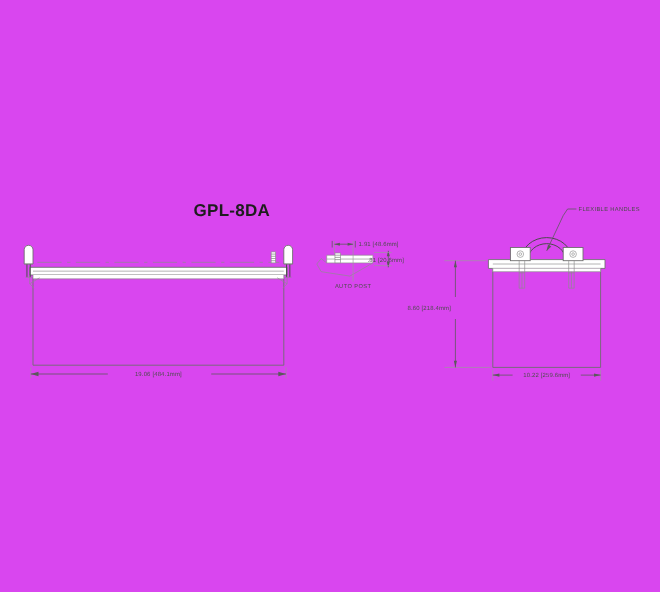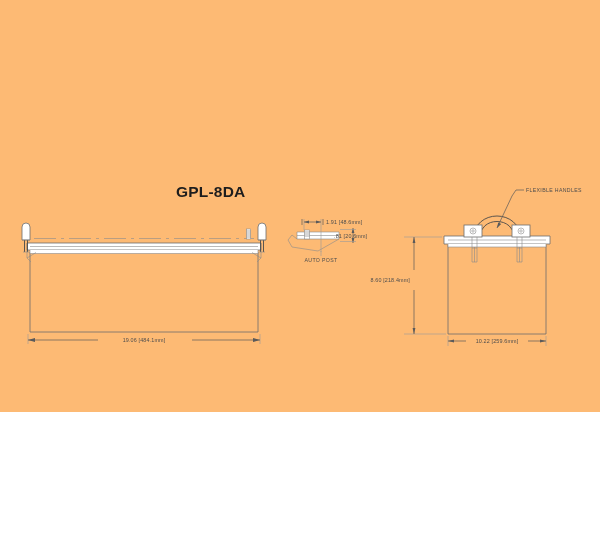--- a/index.html
+++ b/index.html
@@ -4,22 +4,22 @@
 <title>GPL-8DA Technical Drawing</title>
 <style>
   html, body {
     margin: 0;
     padding: 0;
     background: #ffffff;
   }
   #page {
     position: relative;
     width: 600px;
-    height: 412px;
-    background: #fdba74;
+    height: 538px;
+    background: #d946ef;
     overflow: hidden;
     font-family: "Liberation Sans", sans-serif;
   }
   #drawing-svg {
     position: absolute;
     left: 0;
     top: 0;
     width: 600px;
     height: 538px;
     display: block;

